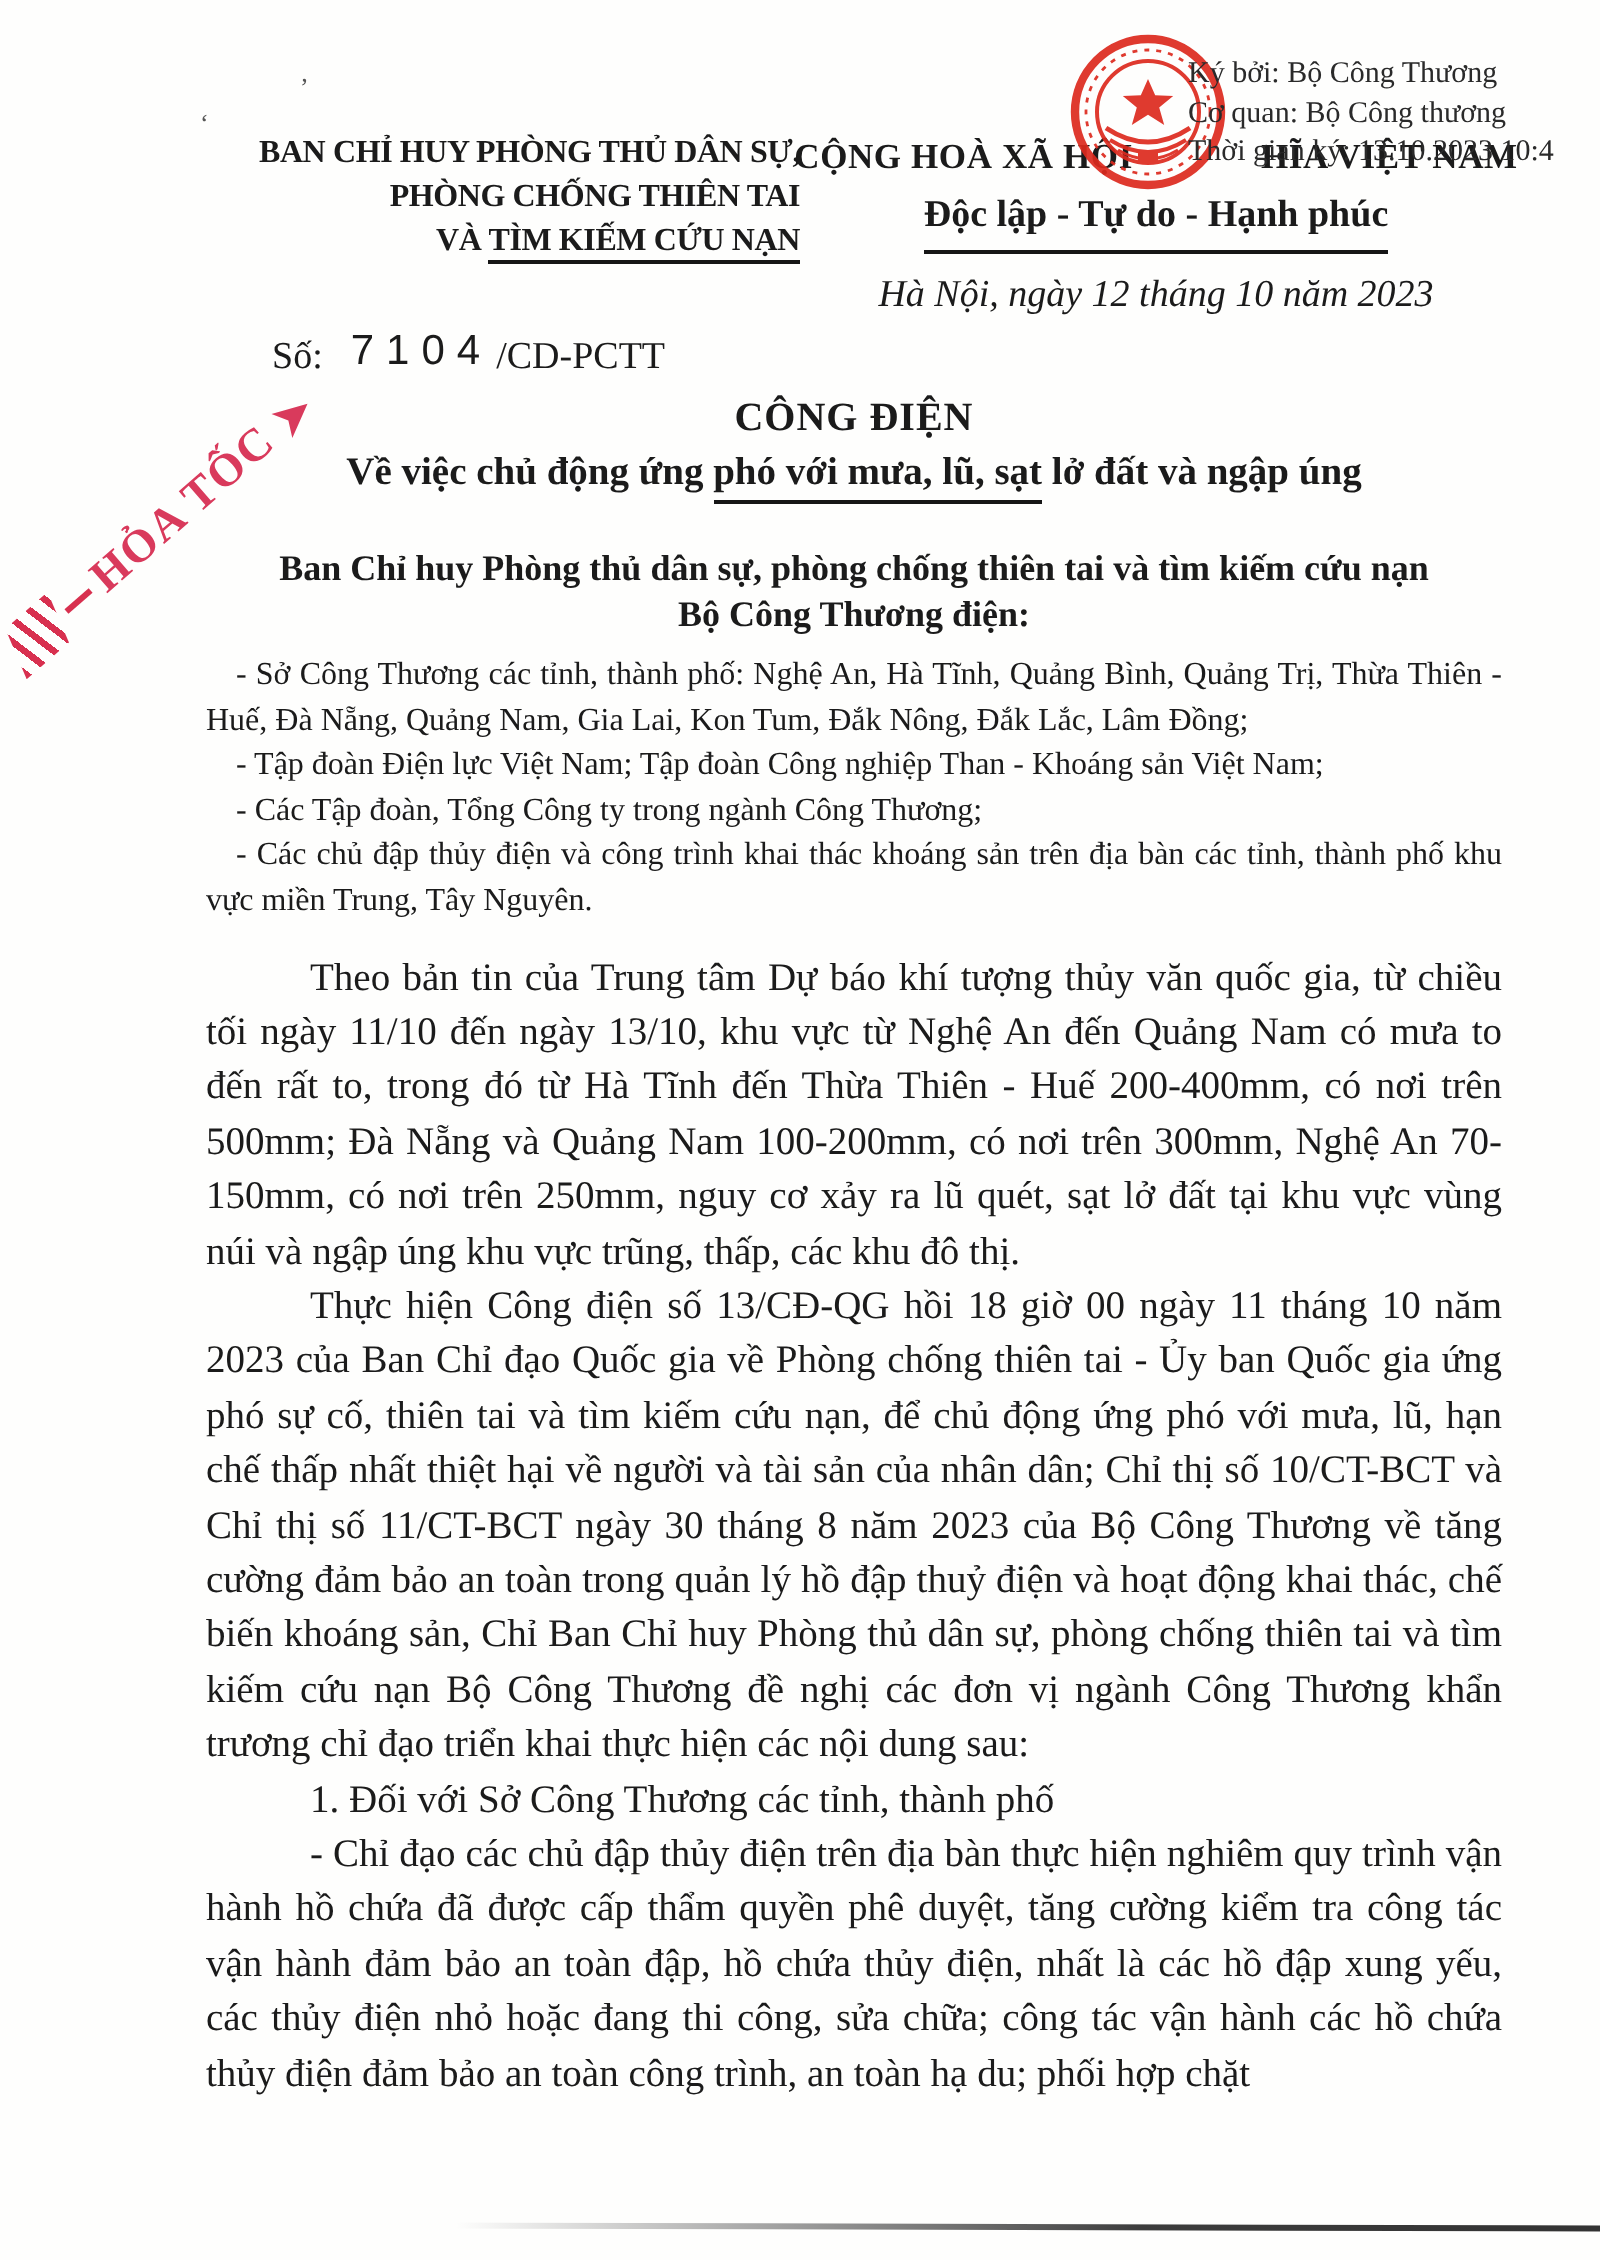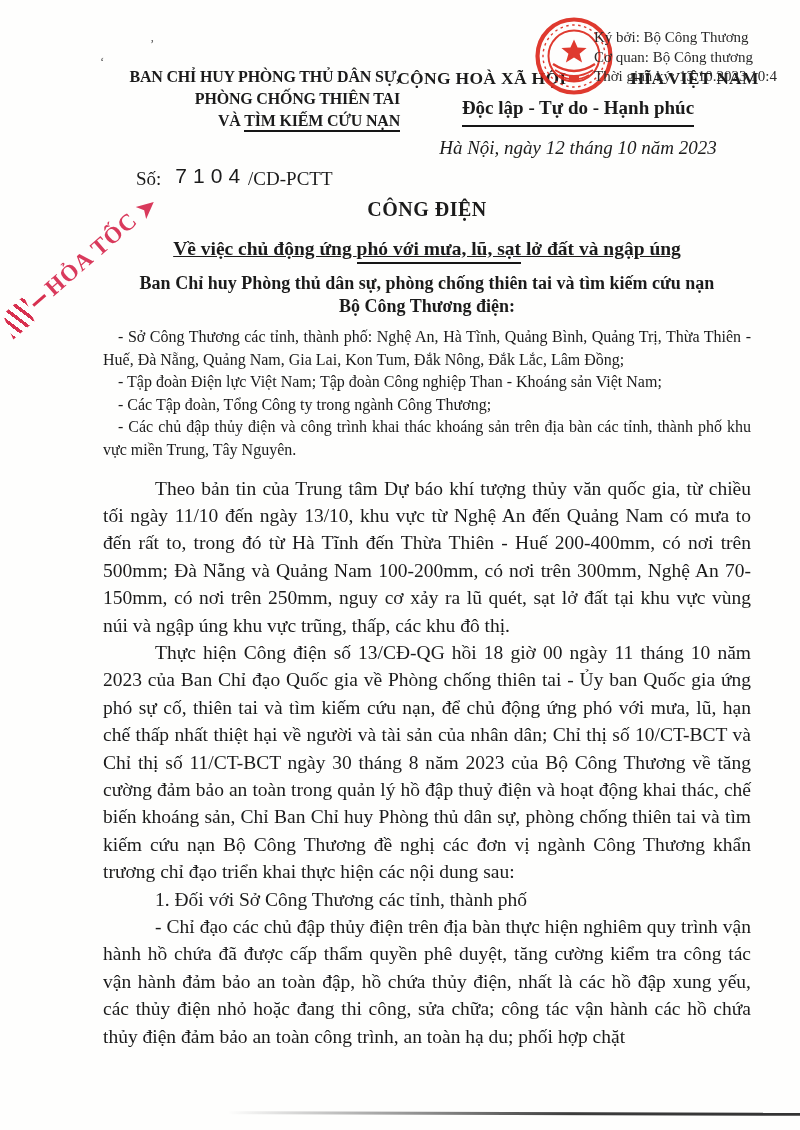--- a/index.html
+++ b/index.html
@@ -55,24 +55,24 @@
     background:repeating-linear-gradient(62deg,#d8304f 0 3px,transparent 3px 8px);
     transform:skewX(-18deg);
   }
   .stem { width:16px; height:3px; background:#d8304f; flex:0 0 auto; }
   .hoatoc-text { font-weight:700; font-size:23px; letter-spacing:1px; white-space:nowrap; }
   .arrowhead { font-size:25px; line-height:1; font-family:"DejaVu Sans",sans-serif; }
 
   
   .doc-col { left:103px; top:198px; width:648px; }
   .doc-title { text-align:center; font-weight:700; font-size:20px; letter-spacing:.5px; }
-  .doc-subtitle { text-align:center; font-weight:700; font-size:19.5px; margin-top:17px;text-decoration:underline; }
+  .doc-subtitle { text-align:center; font-weight:700; font-size:19.5px; margin-top:5px; }
   .subtitle-u { border-bottom:2px solid #161616; padding-bottom:3px; }
   .center-row { display:flex; justify-content:center; }
-  .addr1 { font-weight:700; font-size:18px; white-space:nowrap; margin-top:13px; }
+  .addr1 { font-weight:700; font-size:18px; white-space:nowrap; margin-top:26px; }
   .addr2 { font-weight:700; font-size:18px; margin-top:2px; text-align:center; }
 
   .recipients { margin-top:9px; }
   .recipients p {
     font-size:16px; line-height:22.6px; text-align:justify; text-indent:15px;
   }
 
   .bodytext { margin-top:13px; }
   .bodytext p {
     font-size:19.5px; line-height:27.4px; text-align:justify; text-indent:52px;

